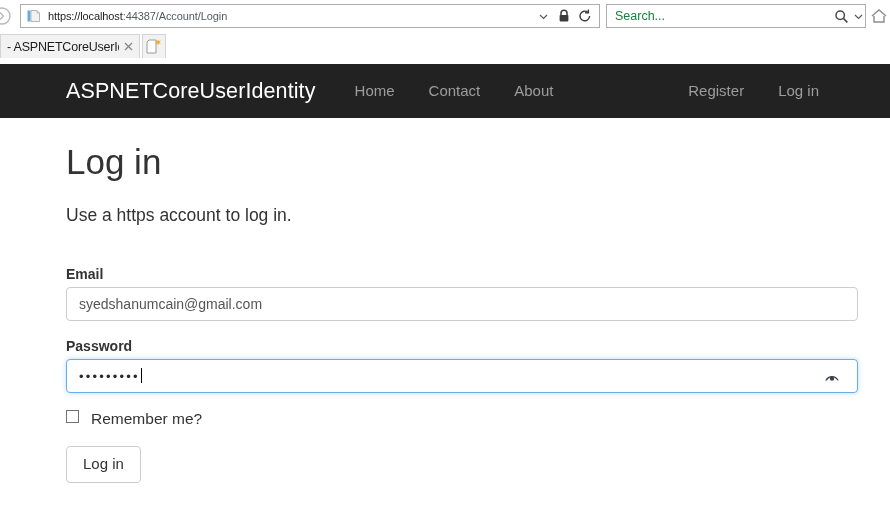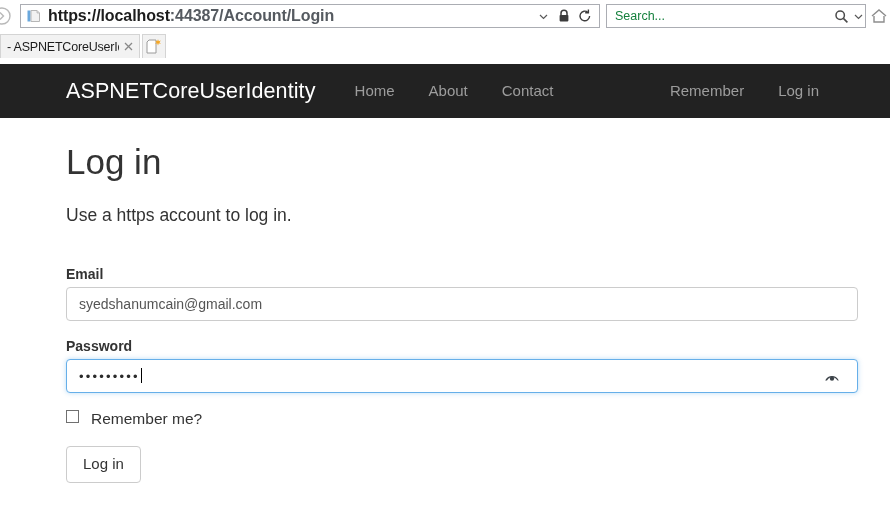--- a/index.html
+++ b/index.html
@@ -58,27 +58,26 @@
     width: 20px;
     height: 22px;
     flex: 0 0 auto;
     display: flex;
     align-items: center;
     justify-content: center;
     margin-left: 2px;
   }
 
   .url-text {
-    font-size: 16px;
+    font-size: 11px;
     color: #555a60;
     white-space: nowrap;
     overflow: hidden;
     padding-left: 5px;
     letter-spacing: -0.1px;
-    font-weight: bold;
   }
   .url-text .url-host {
     color: #1c1c1c;
   }
 
   .url-tools {
     margin-left: auto;
     display: flex;
     align-items: center;
     gap: 1px;
@@ -437,25 +436,25 @@
     </div>
   </div>
 </div>
 
 <div class="page">
 
   <div class="navbar">
     <span class="navbar-brand">ASPNETCoreUserIdentity</span>
     <nav class="navbar-nav">
       <a class="nav-link">Home</a>
+      <a class="nav-link">Contact</a>
       <a class="nav-link">About</a>
-      <a class="nav-link">Contact</a>
     </nav>
     <nav class="navbar-right">
-      <a class="nav-link">Remember</a>
+      <a class="nav-link">Register</a>
       <a class="nav-link">Log in</a>
     </nav>
   </div>
 
   <div class="container">
 
     <h1 class="page-title">Log in</h1>
     <h4 class="page-subtitle">Use a https account to log in.</h4>
 
     <form class="form-area">

